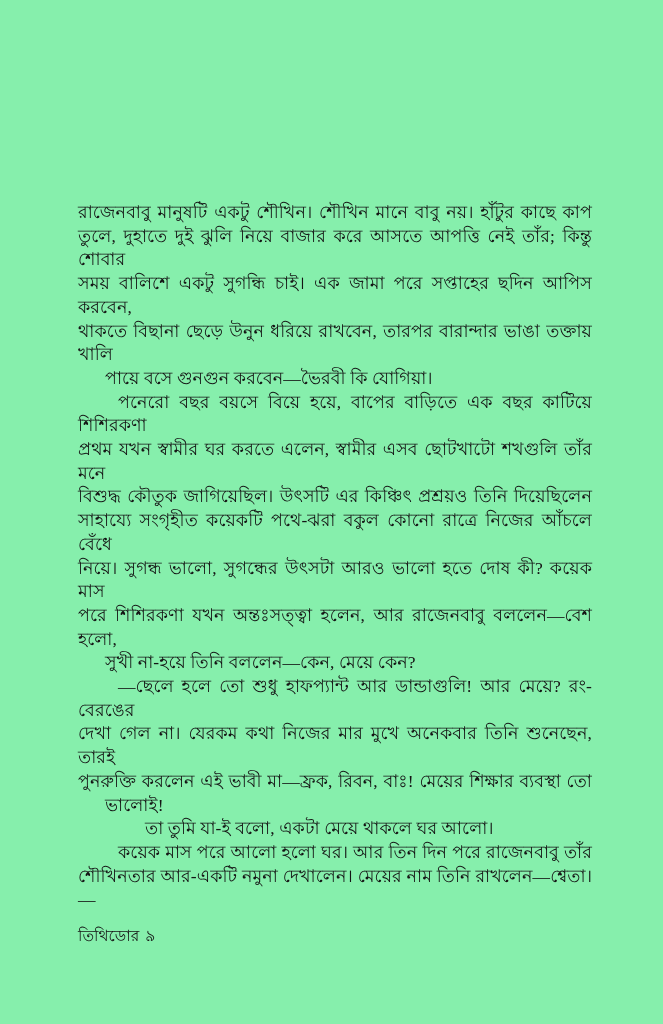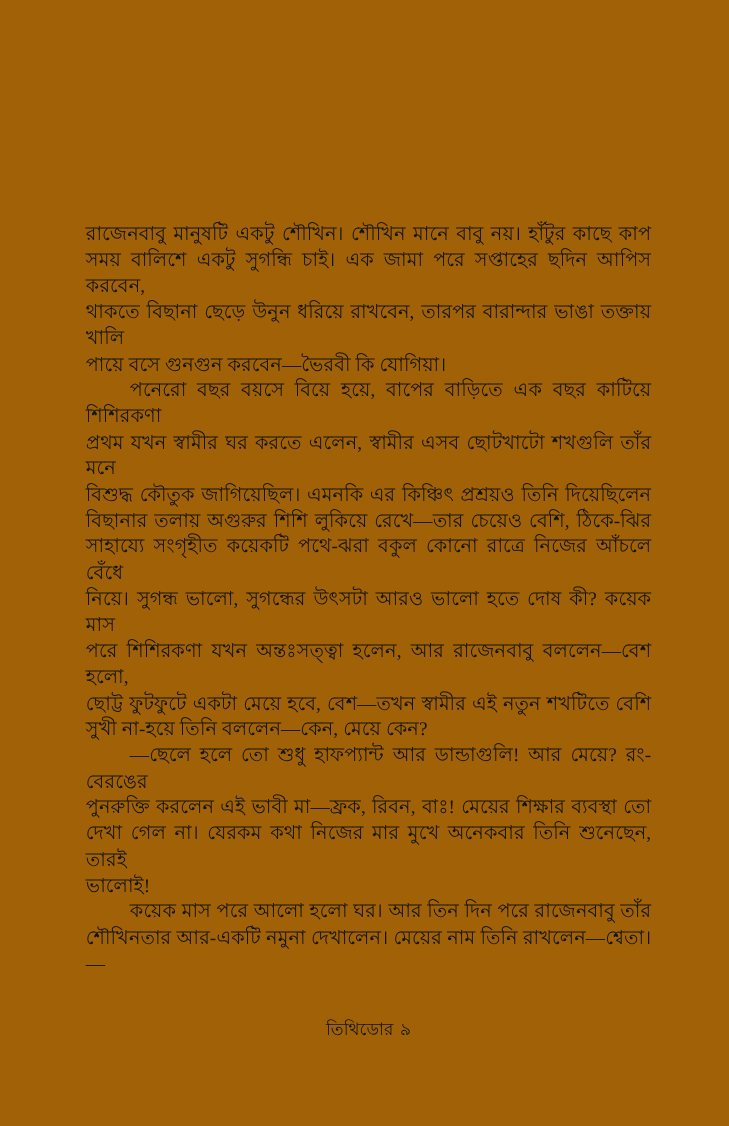--- a/index.html
+++ b/index.html
@@ -9,79 +9,81 @@
   }
   body {
     width: 663px;
     height: 1024px;
     font-family: "Liberation Serif", "DejaVu Serif", serif;
   }
   .page {
     position: relative;
     width: 663px;
     height: 1024px;
-    background: #a16207;
+    background: #86efac;
     overflow: hidden;
   }
   .text-block {
     position: absolute;
     left: 78px;
     top: 201px;
     width: 514px;
     font-size: 17.5px;
     line-height: 23.7px;
     color: #141414;
     letter-spacing: 0.1px;
   }
   .paragraph { margin: 0; }
   .line {
     text-align: justify;
     text-align-last: justify;
     min-height: 23.7px;
   }
-  .line.para-end { text-align-last: left; }
+  .line.para-end { text-align-last: left; margin-left: 27px; }
   .line.para-start { text-indent: 40px; font-family: Liberation Serif, serif; }
   .footer {
     position: absolute;
     left: 78px;
     top: 924px;
     width: 514px;
-    text-align: center;
+    text-align: left;
     font-size: 15.5px;
     color: #141414;
   }
   .footer .page-num { margin-left: 6px; }
 </style>
 </head>
 <body>
 
 <div class="page">
   <div class="text-block">
       <div class="paragraph">
         <div class="line">রাজেনবাবু মানুষটি একটু শৌখিন। শৌখিন মানে বাবু নয়। হাঁটুর কাছে কাপ</div>
+        <div class="line">তুলে, দুহাতে দুই ঝুলি নিয়ে বাজার করে আসতে আপত্তি নেই তাঁর; কিন্তু শোবার</div>
         <div class="line">সময় বালিশে একটু সুগন্ধি চাই। এক জামা পরে সপ্তাহের ছদিন আপিস করবেন,</div>
         <div class="line">থাকতে বিছানা ছেড়ে উনুন ধরিয়ে রাখবেন, তারপর বারান্দার ভাঙা তক্তায় খালি</div>
         <div class="line para-end">পায়ে বসে গুনগুন করবেন—ভৈরবী কি যোগিয়া।</div>
       </div>
       <div class="paragraph">
         <div class="line para-start">পনেরো বছর বয়সে বিয়ে হয়ে, বাপের বাড়িতে এক বছর কাটিয়ে শিশিরকণা</div>
         <div class="line">প্রথম যখন স্বামীর ঘর করতে এলেন, স্বামীর এসব ছোটখাটো শখগুলি তাঁর মনে</div>
-        <div class="line">বিশুদ্ধ কৌতুক জাগিয়েছিল। এমনকি এর কিঞ্চিৎ প্রশ্রয়ও তিনি দিয়েছিলেন</div>
-        <div class="line">বিছানার তলায় অগুরুর শিশি লুকিয়ে রেখে—তার চেয়েও বেশি, ঠিকে-ঝির</div>
+        <div class="line">বিশুদ্ধ কৌতুক জাগিয়েছিল। উৎসটি এর কিঞ্চিৎ প্রশ্রয়ও তিনি দিয়েছিলেন</div>
         <div class="line">সাহায্যে সংগৃহীত কয়েকটি পথে-ঝরা বকুল কোনো রাত্রে নিজের আঁচলে বেঁধে</div>
         <div class="line">নিয়ে। সুগন্ধ ভালো, সুগন্ধের উৎসটা আরও ভালো হতে দোষ কী? কয়েক মাস</div>
         <div class="line">পরে শিশিরকণা যখন অন্তঃসত্ত্বা হলেন, আর রাজেনবাবু বললেন—বেশ হলো,</div>
-        <div class="line">ছোট্ট ফুটফুটে একটা মেয়ে হবে, বেশ—তখন স্বামীর এই নতুন শখটিতে বেশি</div>
         <div class="line para-end">সুখী না-হয়ে তিনি বললেন—কেন, মেয়ে কেন?</div>
       </div>
       <div class="paragraph">
         <div class="line para-start">—ছেলে হলে তো শুধু হাফপ্যান্ট আর ডান্ডাগুলি! আর মেয়ে? রং-বেরঙের</div>
+        <div class="line">দেখা গেল না। যেরকম কথা নিজের মার মুখে অনেকবার তিনি শুনেছেন, তারই</div>
         <div class="line">পুনরুক্তি করলেন এই ভাবী মা—ফ্রক, রিবন, বাঃ! মেয়ের শিক্ষার ব্যবস্থা তো</div>
-        <div class="line">দেখা গেল না। যেরকম কথা নিজের মার মুখে অনেকবার তিনি শুনেছেন, তারই</div>
         <div class="line para-end">ভালোই!</div>
+      </div>
+      <div class="paragraph">
+        <div class="line para-start para-end">তা তুমি যা-ই বলো, একটা মেয়ে থাকলে ঘর আলো।</div>
       </div>
       <div class="paragraph">
         <div class="line para-start">কয়েক মাস পরে আলো হলো ঘর। আর তিন দিন পরে রাজেনবাবু তাঁর</div>
         <div class="line">শৌখিনতার আর-একটি নমুনা দেখালেন। মেয়ের নাম তিনি রাখলেন—শ্বেতা।—</div>
       </div>
     </div>
   <div class="footer">
     <span>তিথিডোর</span><span class="page-num">৯</span>
   </div>
 </div>

